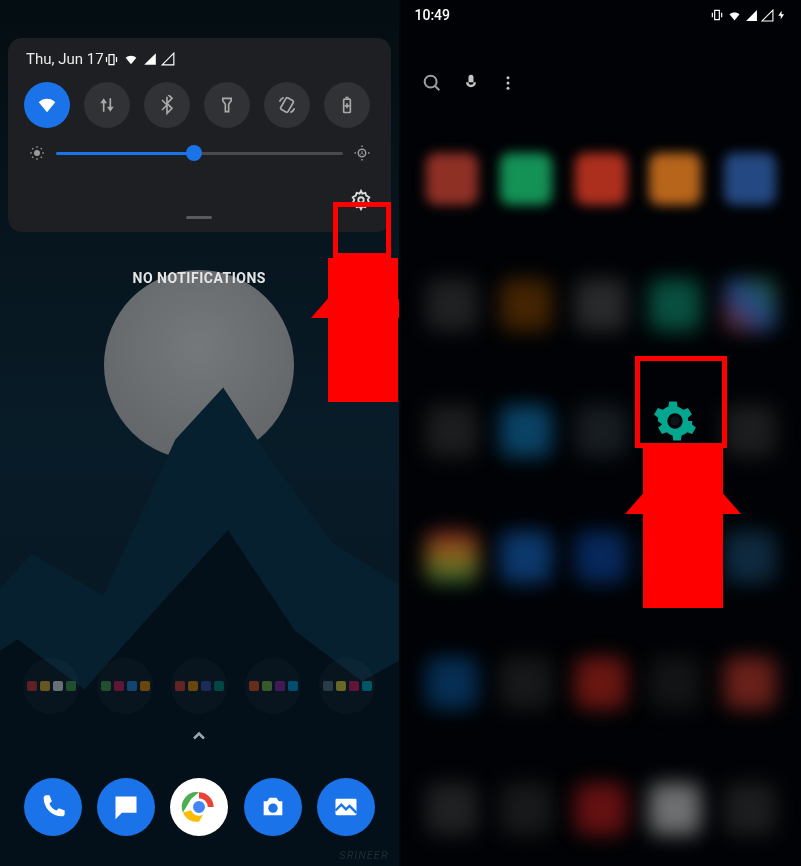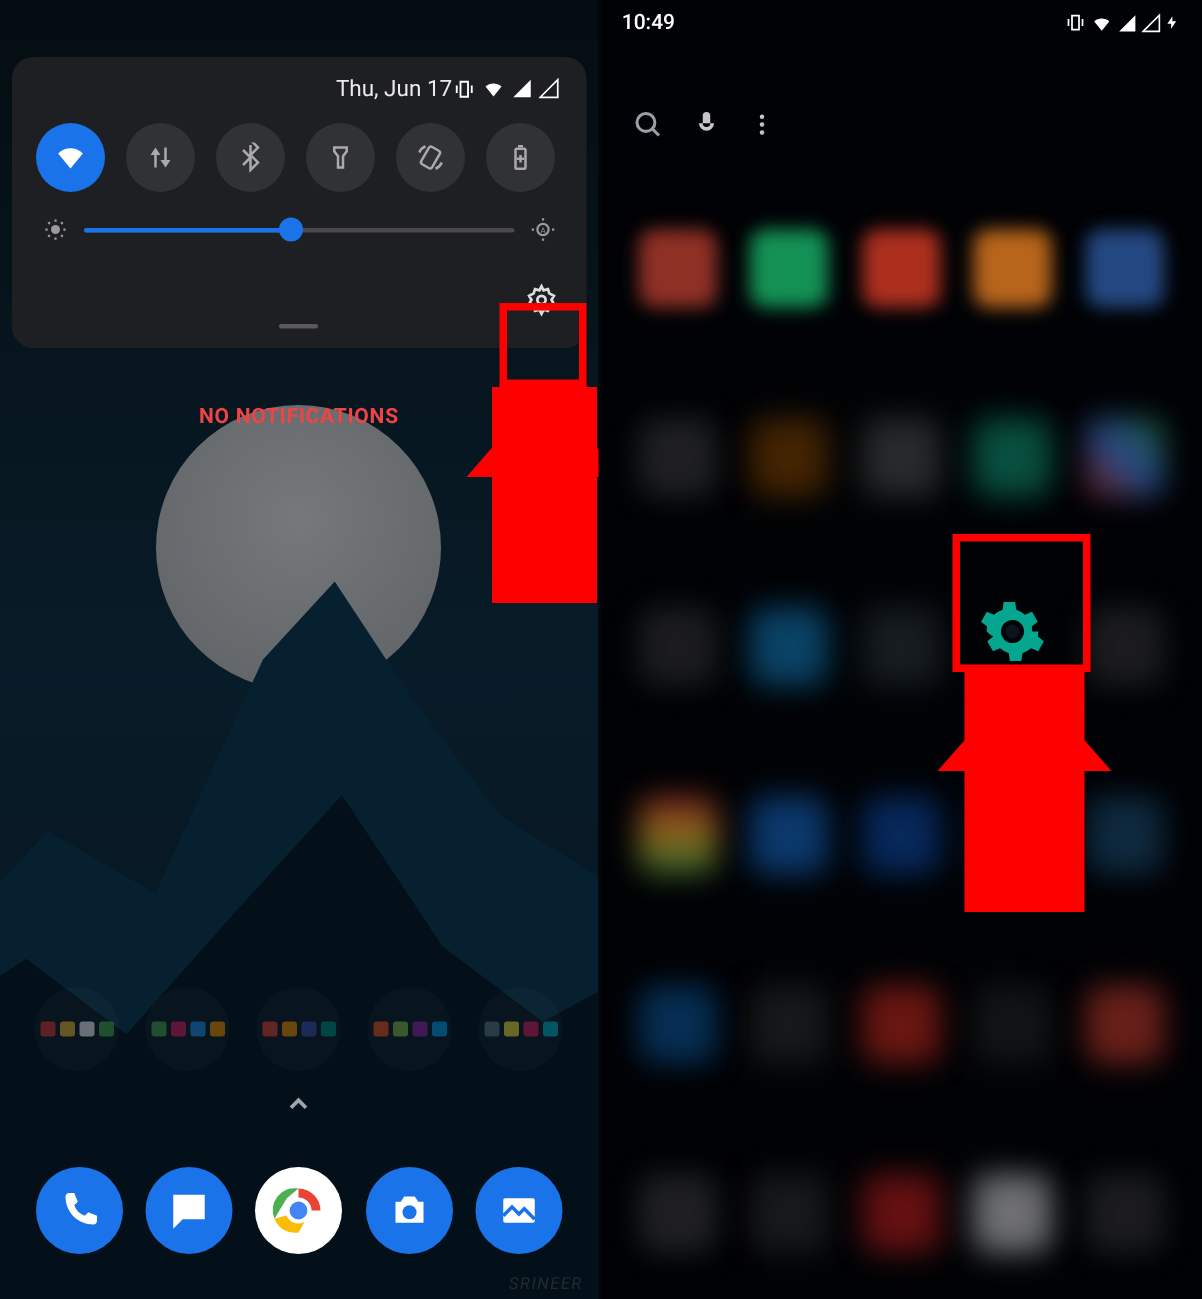--- a/index.html
+++ b/index.html
@@ -36,21 +36,21 @@
   
   .qs-panel {
     margin: 8px 8px 0 8px;
     background: #1e1f22;
     border-radius: 14px;
     padding: 12px 12px 14px 12px;
     position: relative;
   }
   .qs-header {
     display: flex;
-    justify-content: flex-end;
+    justify-content: flex-start;
     align-items: center;
     color: #eaeaea;
     font-size: 15px;
     padding: 0 6px 14px 6px;
   }
   .qs-header-icons { display: flex; gap: 4px; align-items: center; }
   .qs-tiles {
     display: flex;
     gap: 14px;
     padding: 0 0 16px 4px;
@@ -118,21 +118,21 @@
   .gear-btn {
     width: 36px;
     height: 36px;
     display: flex;
     align-items: center;
     justify-content: center;
     color: #ddd;
   }
 
   .no-notif {
-    color: #ef4444;
+    color: #e5e5e5;
     font-size: 14px;
     font-weight: 700;
     text-align: center;
     letter-spacing: 0.5px;
     margin-top: 38px;
     position: relative;
     z-index: 2;
   }
 
   

